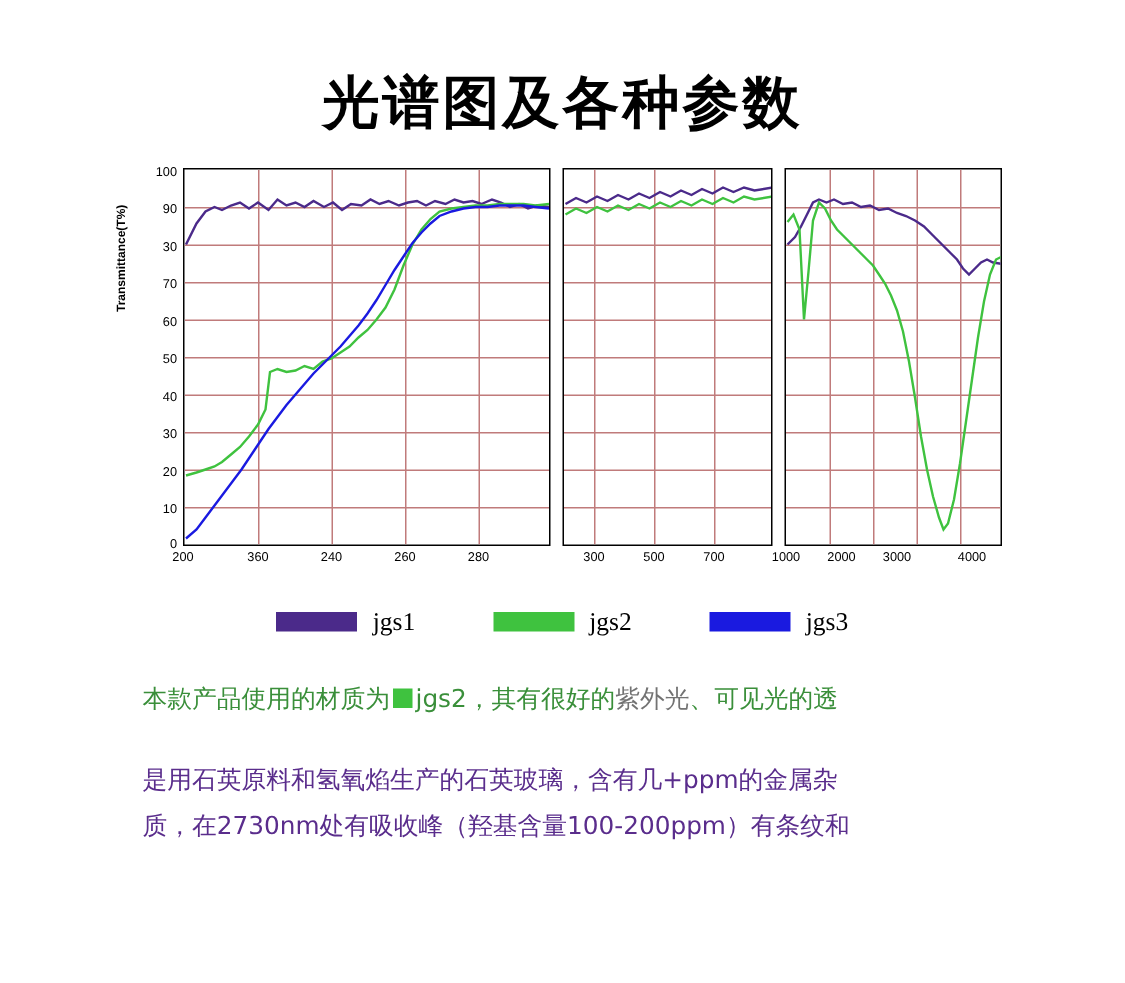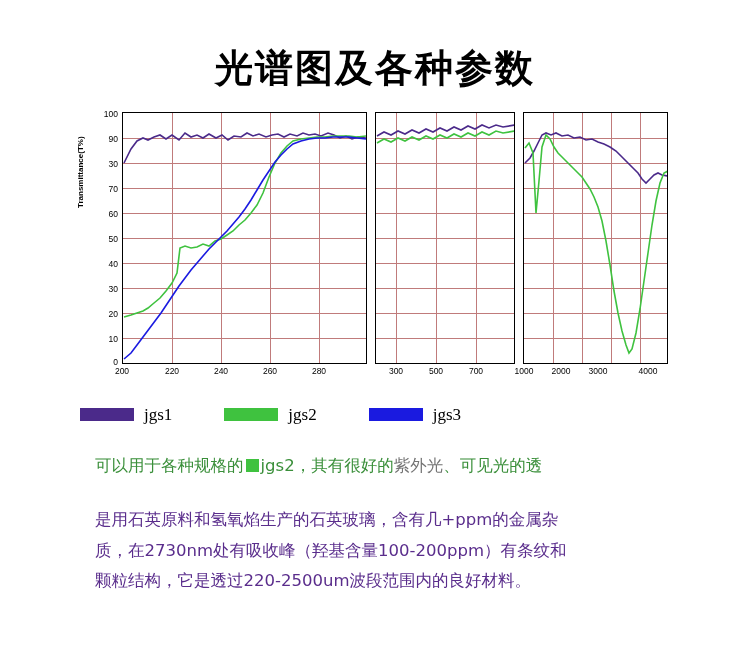--- a/index.html
+++ b/index.html
@@ -102,20 +102,21 @@
     color: #000;
     transform: translateX(-50%);
     white-space: nowrap;
   }
   svg.series { position: absolute; left: 0; top: 0; }
   
   .legend {
     margin: 18px auto 16px auto;
     width: 590px;
     display: flex;
+    justify-content: center;
     gap: 52px;
     align-items: center;
   }
   .legend-item { display: flex; align-items: center; gap: 10px; }
   .legend-swatch { width: 54px; height: 13px; display: inline-block; }
   .legend-label {
     font-family: "Liberation Serif", serif;
     font-size: 17px;
     color: #000;
   }
@@ -229,21 +230,21 @@
           <polyline fill="none" stroke="#4b2a8a" stroke-width="1.6" points="1,50 6,45 10,38 14,30 18,22 22,20 27,22 32,20 38,23 44,22 50,25 56,24 62,27 68,26 74,29 80,31 86,34 92,38 98,44 104,50 110,56 114,60 118,66 122,70 126,66 130,62 134,60 138,62 144,63"></polyline>
 
           <polyline fill="none" stroke="#3fc23f" stroke-width="1.6" points="1,35 5,30 9,40 12,100 15,68 18,34 22,22 26,26 30,34 34,40 38,44 42,48 46,52 50,56 54,60 58,64 62,70 66,76 70,84 74,94 78,108 82,128 86,152 90,178 94,200 98,218 102,232 105,240 108,236 112,220 116,196 120,168 124,140 128,112 132,88 136,70 140,60 144,58"></polyline>
         </svg>
       </div>
 
     </div>
 
     <div class="xticks">
       <span class="xtick" style="left:0px;">200</span>
-      <span class="xtick" style="left:50px;">220</span>
+      <span class="xtick" style="left:50px;">360</span>
       <span class="xtick" style="left:99px;">240</span>
       <span class="xtick" style="left:148px;">260</span>
       <span class="xtick" style="left:197px;">280</span>
 
       <span class="xtick" style="left:274px;">300</span>
       <span class="xtick" style="left:314px;">500</span>
       <span class="xtick" style="left:354px;">700</span>
 
       <span class="xtick" style="left:402px;">1000</span>
       <span class="xtick" style="left:439px;">2000</span>
@@ -263,23 +264,22 @@
       <span class="legend-label">jgs2</span>
     </div>
     <div class="legend-item">
       <span class="legend-swatch" style="background:#1a1ae0;"></span>
       <span class="legend-label">jgs3</span>
     </div>
   </div>
 
   <div class="para green">
     <div>
-      <span>可以用于各种规格的</span><span class="inline-swatch"></span><span>jgs2，其有很好的</span><span class="hl-green">紫外光</span><span>、可见光的透</span>
+      <span>本款产品使用的材质为</span><span class="inline-swatch"></span><span>jgs2，其有很好的</span><span class="hl-green">紫外光</span><span>、可见光的透</span>
     </div>
   </div>
 
   <div class="para purple">
     <div>是用石英原料和氢氧焰生产的石英玻璃，含有几+ppm的金属杂</div>
     <div>质，在2730nm处有吸收峰（羟基含量100-200ppm）有条纹和</div>
-    <div>颗粒结构，它是透过220-2500um波段范围内的良好材料。</div>
   </div>
 
 </div>
 
 </body></html>

